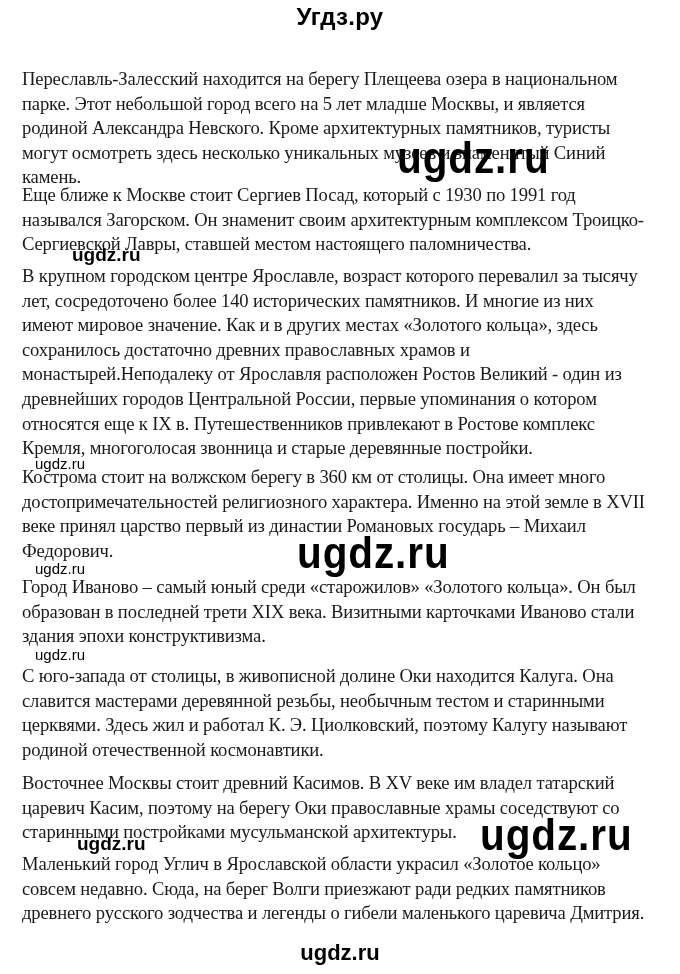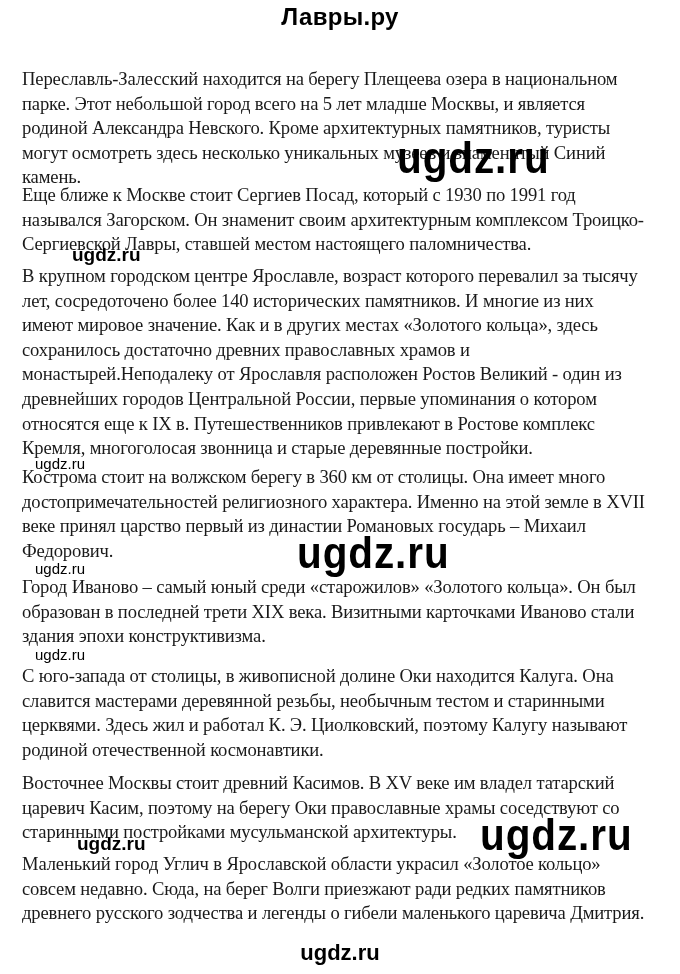--- a/index.html
+++ b/index.html
@@ -25,21 +25,21 @@
     position: absolute; font-family: "Liberation Sans", "DejaVu Sans", sans-serif;
     font-weight: bold; color: #000; line-height: 1; white-space: nowrap;
   }
   .wm-big { font-size: 44px; transform: scaleX(0.92); transform-origin: left top; letter-spacing: 1px; }
   .wm-med { font-size: 19px; }
   .wm-small { font-size: 15px; font-weight: normal; }
 </style>
 </head>
 <body>
 
-<div class="header">Лавры.ру</div>
+<div class="header">Угдз.ру</div>
 
 <div class="para" style="top:67px;">
   <span class="ln">Переславль-Залесский находится на берегу Плещеева озера в национальном</span>
   <span class="ln">парке. Этот небольшой город всего на 5 лет младше Москвы, и является</span>
   <span class="ln">родиной Александра Невского. Кроме архитектурных памятников, туристы</span>
   <span class="ln">могут осмотреть здесь несколько уникальных музеев и знаменитый Синий</span>
   <span class="ln">камень.</span>
 </div>
 
 <div class="para" style="top:183px;">

